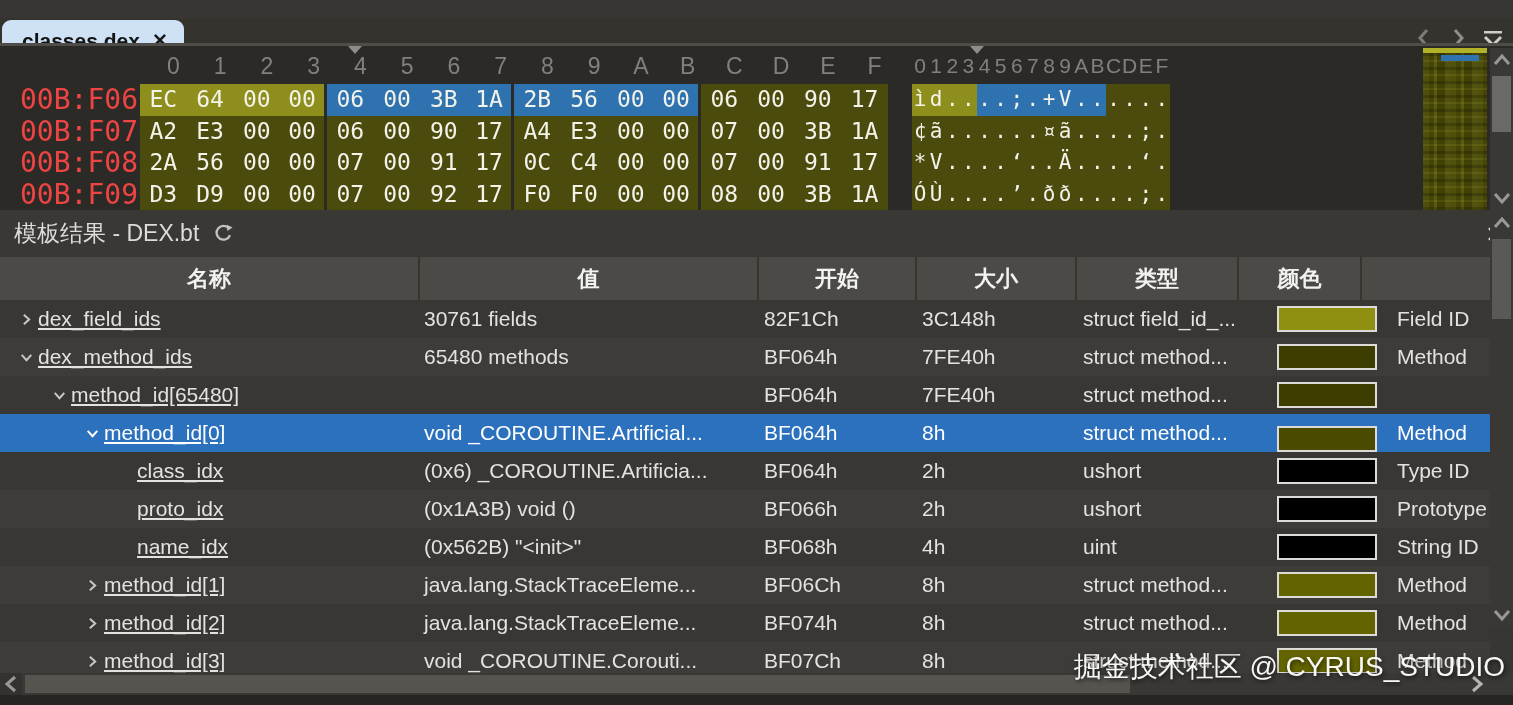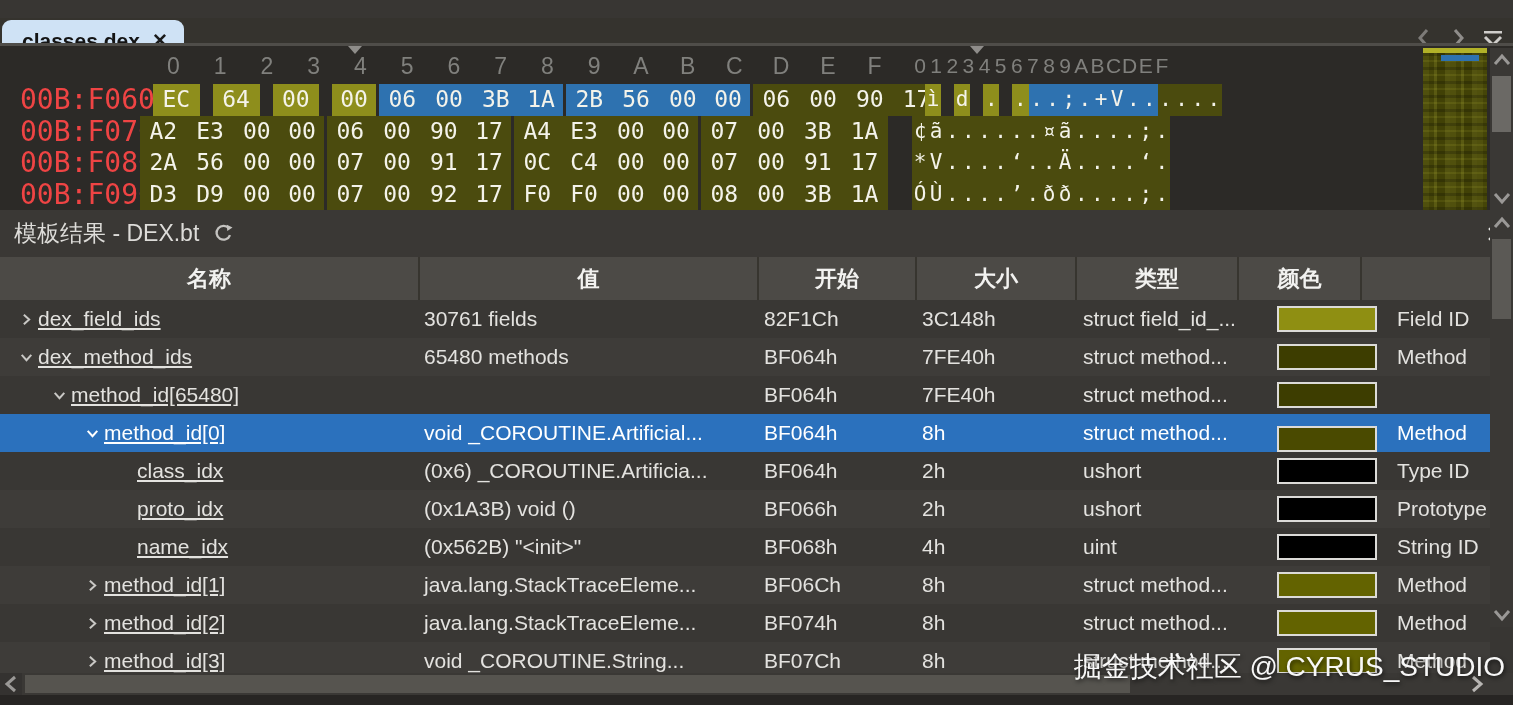--- a/index.html
+++ b/index.html
@@ -32,21 +32,21 @@
   .hex-row { position:relative; height:31.5px; width:1513px; display:flex; }
   .hex-addr { width:140px; padding-left:20px; line-height:31.5px; font-size:28px; color:#ef4444;
               font-family:"DejaVu Sans Mono", monospace; }
   .hex-bytes { margin-left:0; display:flex; }
   .byte { width:46.75px; text-align:center; line-height:31.5px; font-size:23px; color:#f4f3ea;
           font-family:"DejaVu Sans Mono", monospace; }
   .byte.gend { width:43.75px; margin-right:3px; }
   .hex-ascii { position:absolute; left:912px; top:0; display:flex; }
   .ach { width:16.125px; text-align:center; line-height:31.5px; font-size:21px; color:#f4f3ea;
          font-family:"DejaVu Sans Mono", monospace; }
-  .hl-f { background:#8e8e1c;margin-left:13px; }
+  .hl-f { background:#8e8e1c; }
   .hl-m { background:#4b4b0e; }
   .hl-s { background:#2e72b0; }
 
   
   .minimap { position:absolute; left:1423px; top:2px; width:64px; height:162px;
              background:
                repeating-linear-gradient(0deg, rgba(0,0,0,.20) 0 3px, transparent 3px 8px, rgba(255,255,80,.08) 8px 10px, transparent 10px 14px),
                repeating-linear-gradient(90deg, #50500d 0 6px, #454508 6px 11px, #5a5a12 11px 14px, #414106 14px 22px, #535310 22px 27px),
                #4a4a0a; }
   .minimap-top { position:absolute; left:0; top:0; width:100%; height:5px; background:#b2b228; }
@@ -544,21 +544,21 @@
   <div class="t-row alt">
     <div class="c-name">
       <span class="indent" style="width: 80px;"></span>
       <span class="chev">
             <svg width="17" height="17" viewBox="0 0 16 16">
               <polyline points="5.5,3.5 10.5,8 5.5,12.5" fill="none" stroke="currentColor" stroke-width="1.9"></polyline>
             </svg>
           </span>
       <span class="nm">method_id[3]</span>
     </div>
-    <div class="c-value">void _COROUTINE.String...</div>
+    <div class="c-value">void _COROUTINE.Corouti...</div>
     <div class="c-start">BF07Ch</div>
     <div class="c-size">8h</div>
     <div class="c-type">struct method...</div>
     <div class="c-color">
       <span class="swatch" style="background: rgb(99, 99, 0);"></span>
     </div>
     <div class="c-comment">Method</div>
   </div>
 </div>
 

